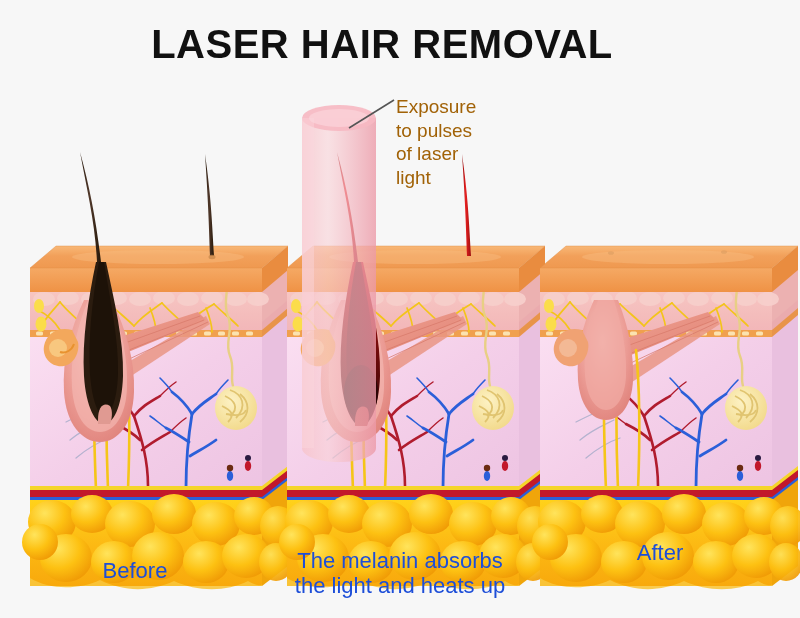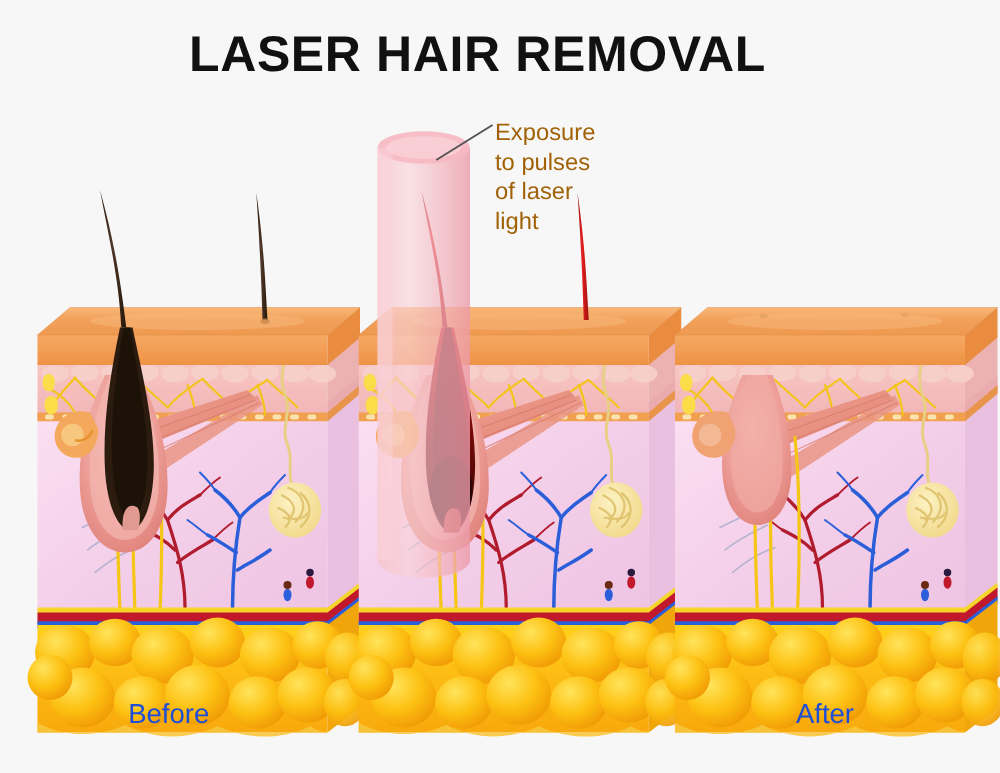--- a/index.html
+++ b/index.html
@@ -15,21 +15,21 @@
     font-size:40px;font-weight:bold;letter-spacing:.5px;color:#111;
     font-family:"Liberation Sans", sans-serif;
   }
   .caption{
     position:absolute;text-align:center;color:#1d4ed8;
     font-size:22px;line-height:25px;font-family:"Liberation Sans", sans-serif;
     white-space:pre-line;
   }
   #cap-before{left:40px;top:558px;width:190px;}
   #cap-middle{left:280px;top:548px;width:240px;}
-  #cap-after{left:560px;top:558px;width:200px;}
+  #cap-after{left:560px;top:540px;width:200px;}
   .annot{
     position:absolute;left:396px;top:95px;width:120px;
     font-size:19px;line-height:23.5px;color:#a16207;
     font-family:"Liberation Sans", sans-serif;white-space:pre-line;
   }
   svg{display:block;}
 </style>
 </head>
 <body style="background: rgb(247, 247, 247);">
 
@@ -357,15 +357,17 @@
       <ellipse cx="724" cy="252" rx="3" ry="1.8" fill="#d99a5e" opacity=".55"></ellipse>
     </g>
   </svg>
 
   <div class="annot">Exposure
 to pulses
 of laser
 light</div>
 
   <div class="caption" id="cap-before">Before</div>
+  <div class="caption" id="cap-middle">The melanin absorbs
+the light and heats up</div>
   <div class="caption" id="cap-after">After</div>
 
 </div>
 
 </body></html>

